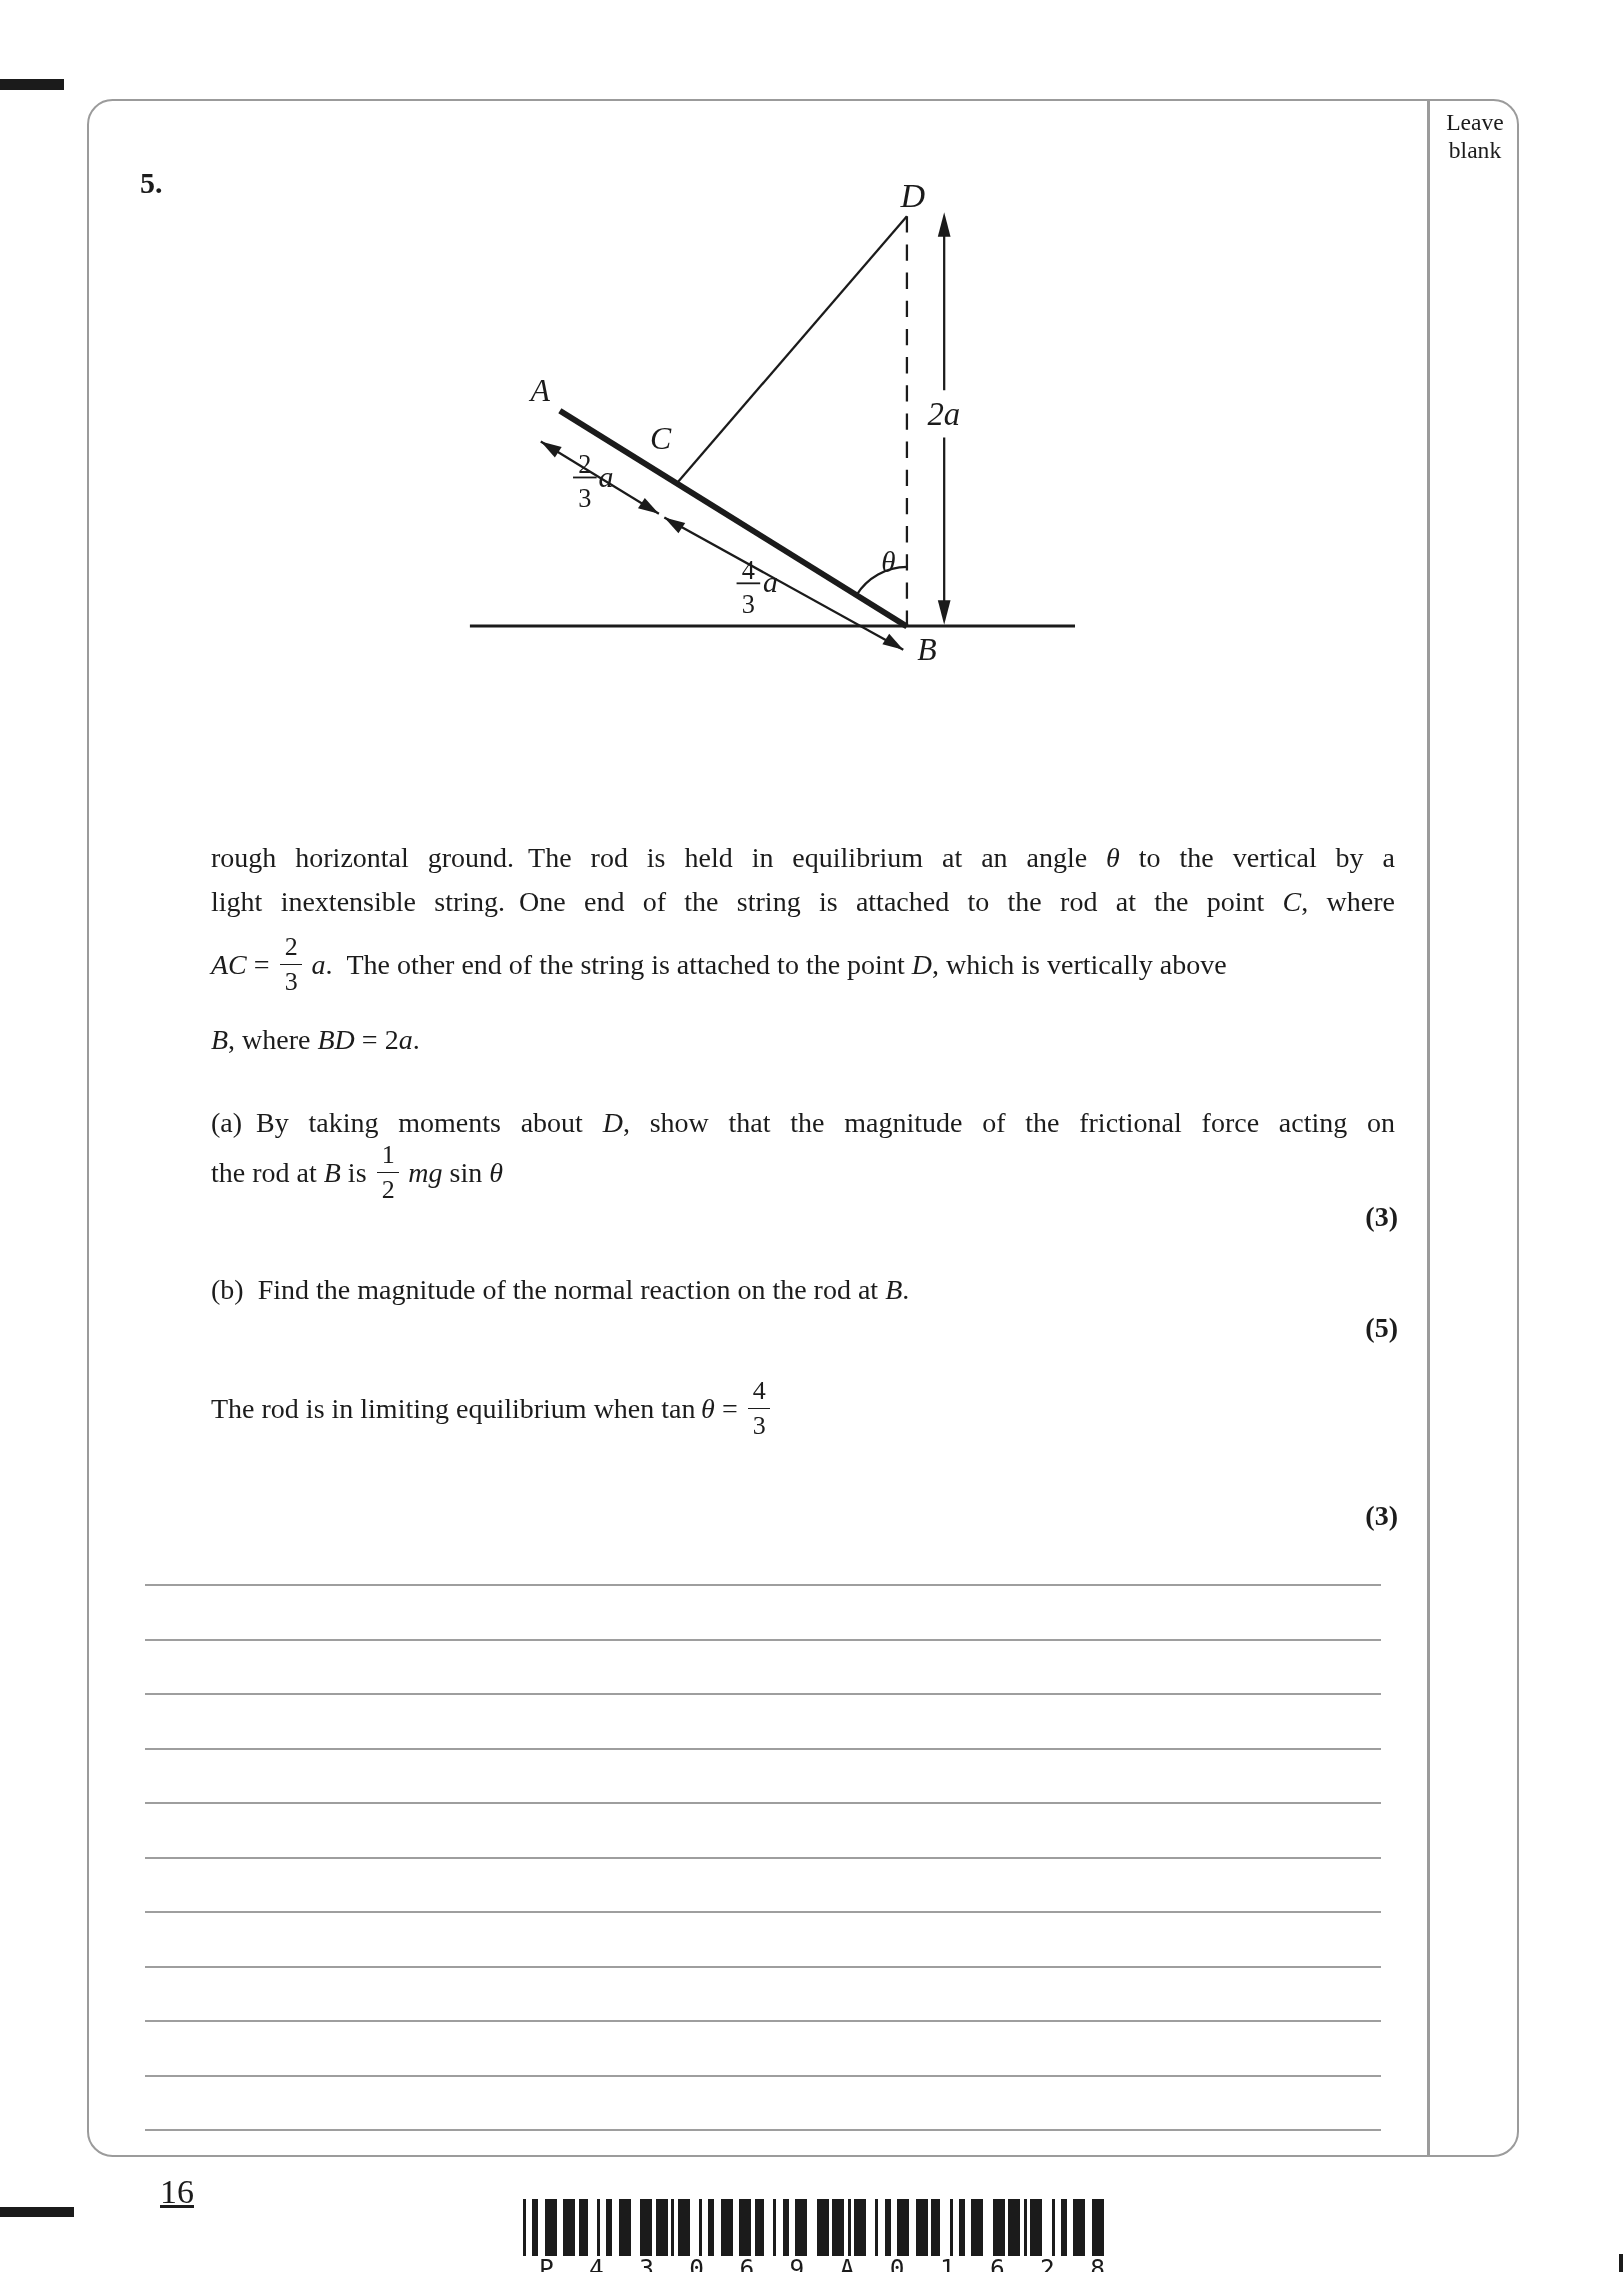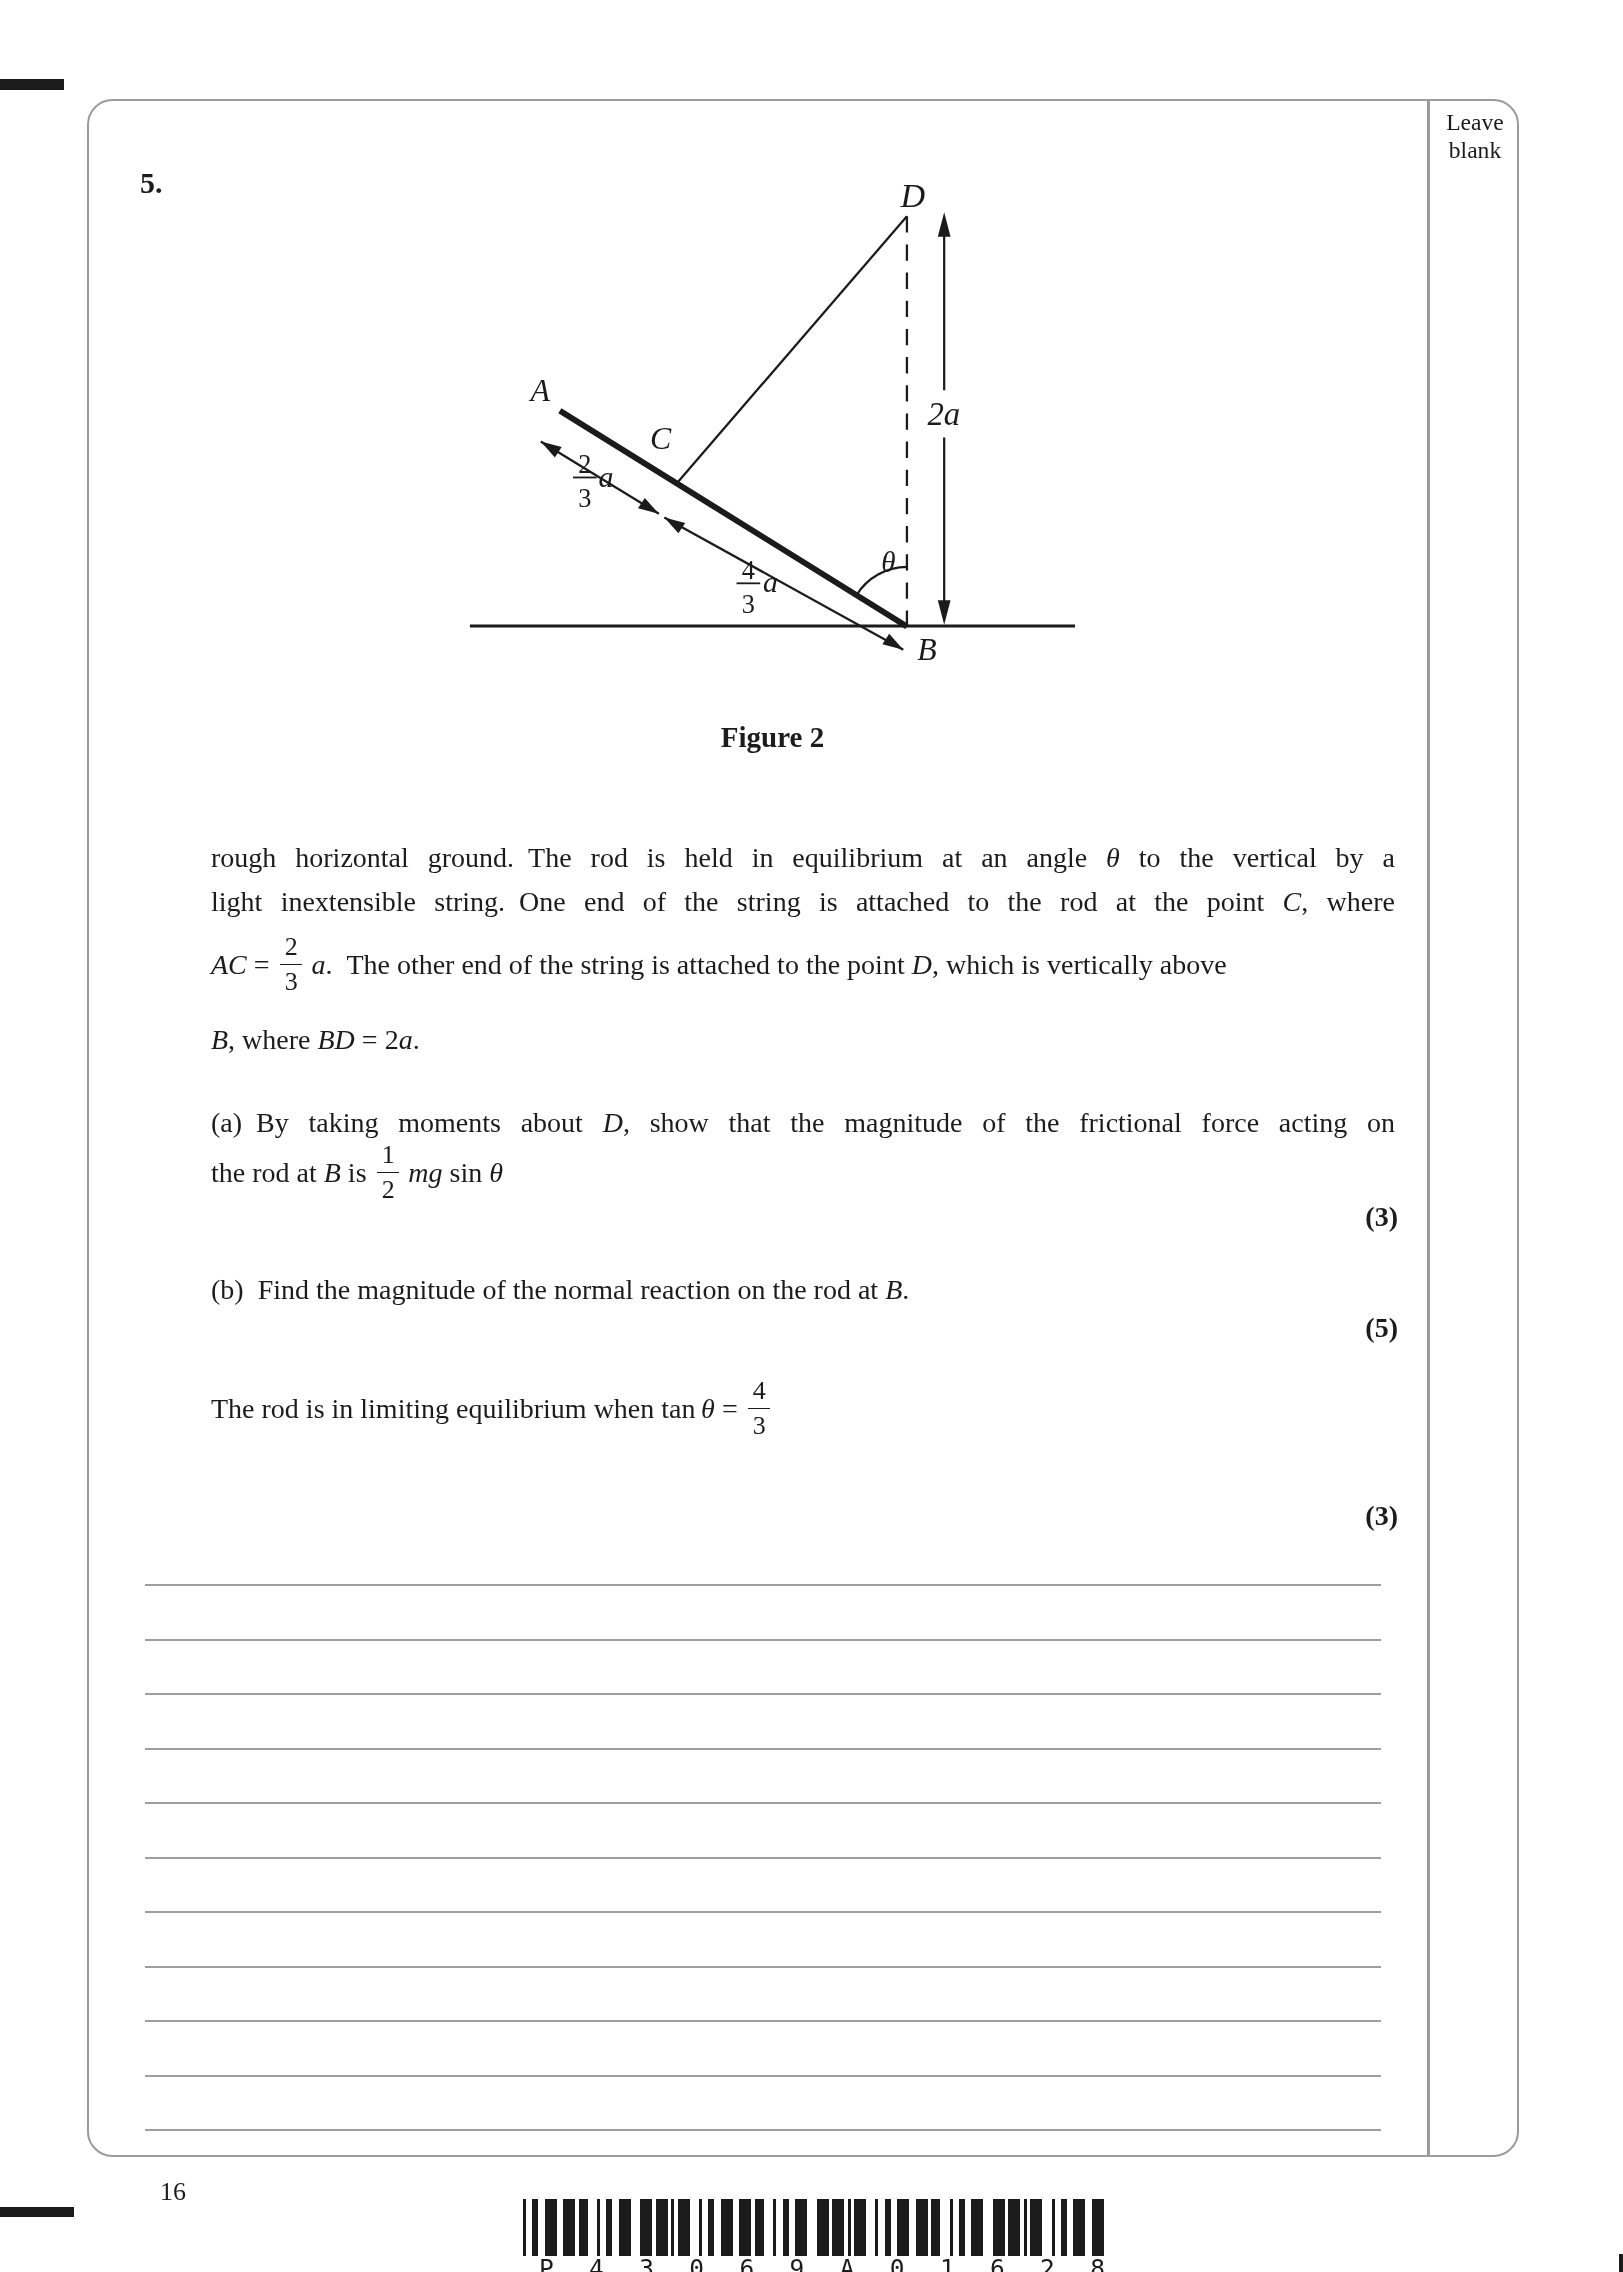--- a/index.html
+++ b/index.html
@@ -36,21 +36,21 @@
   .frac .fden{display:block;padding-top:3.6px;}
 
   
   .anslines{position:absolute;left:145px;top:1584px;width:1236px;height:550px;}
   .ansline{position:absolute;left:0;width:1236px;height:2.3px;background:#9e9e9e;}
 
   
   .figsvg{position:absolute;left:464px;top:173px;}
 
   
-  .pagenum{position:absolute;left:160px;top:2176px;font-size:26px;line-height:32px;}
+  .pagenum{position:absolute;left:160px;top:2176px;font-size:34px;line-height:32px;text-decoration:underline;}
   .barcode{position:absolute;left:523px;top:2199px;width:586px;height:57px;}
   .bbar{position:absolute;top:0;height:57px;background:#1b1b1b;}
   .bcdigits{position:absolute;left:539px;top:2254px;width:566px;display:flex;
         justify-content:space-between;font-family:"DejaVu Sans Mono", monospace;
         font-size:24.5px;color:#1b1b1b;}
 </style>
 </head>
 <body>
 
 <div class="page">
@@ -100,21 +100,20 @@
       <text x="1056" y="555" font-size="72" font-style="italic" text-anchor="middle">2a</text>
       <text x="266" y="660" font-size="58" text-anchor="middle">2</text>
       <text x="266" y="736" font-size="58" text-anchor="middle">3</text>
       <text x="296" y="690" font-size="66" font-style="italic">a</text>
       <text x="626" y="893" font-size="58" text-anchor="middle">4</text>
       <text x="626" y="969" font-size="58" text-anchor="middle">3</text>
       <text x="658" y="922" font-size="66" font-style="italic">a</text>
     </g>
   </svg>
 
-  <div class="caption">Figure 2</div>
 
   <div class="tline just" style="top:880px;">light inextensible string. One end of the string is attached to the rod at the point <i>C</i>, where</div>
   <div class="tline just" style="top:836px;">rough horizontal ground. The rod is held in equilibrium at an angle <i>θ</i> to the vertical by a</div>
   <div class="tline" style="top:937px;"><i>AC</i> = <span class="frac"><span class="fnum">2</span><span class="fden">3</span></span> <i>a</i>. The other end of the string is attached to the point <i>D</i>, which is vertically above</div>
   <div class="tline" style="top:1018px;"><i>B</i>, where <i>BD</i> = 2<i>a</i>.</div>
 
   <div class="tline just" style="top:1101px;">(a) By taking moments about <i>D</i>, show that the magnitude of the frictional force acting on</div>
   <div class="tline" style="top:1145px;">the rod at <i>B</i> is <span class="frac"><span class="fnum">1</span><span class="fden">2</span></span> <i>mg</i> sin <i>θ</i></div>
   <div class="mark" style="top:1195px;">(3)</div>
 

